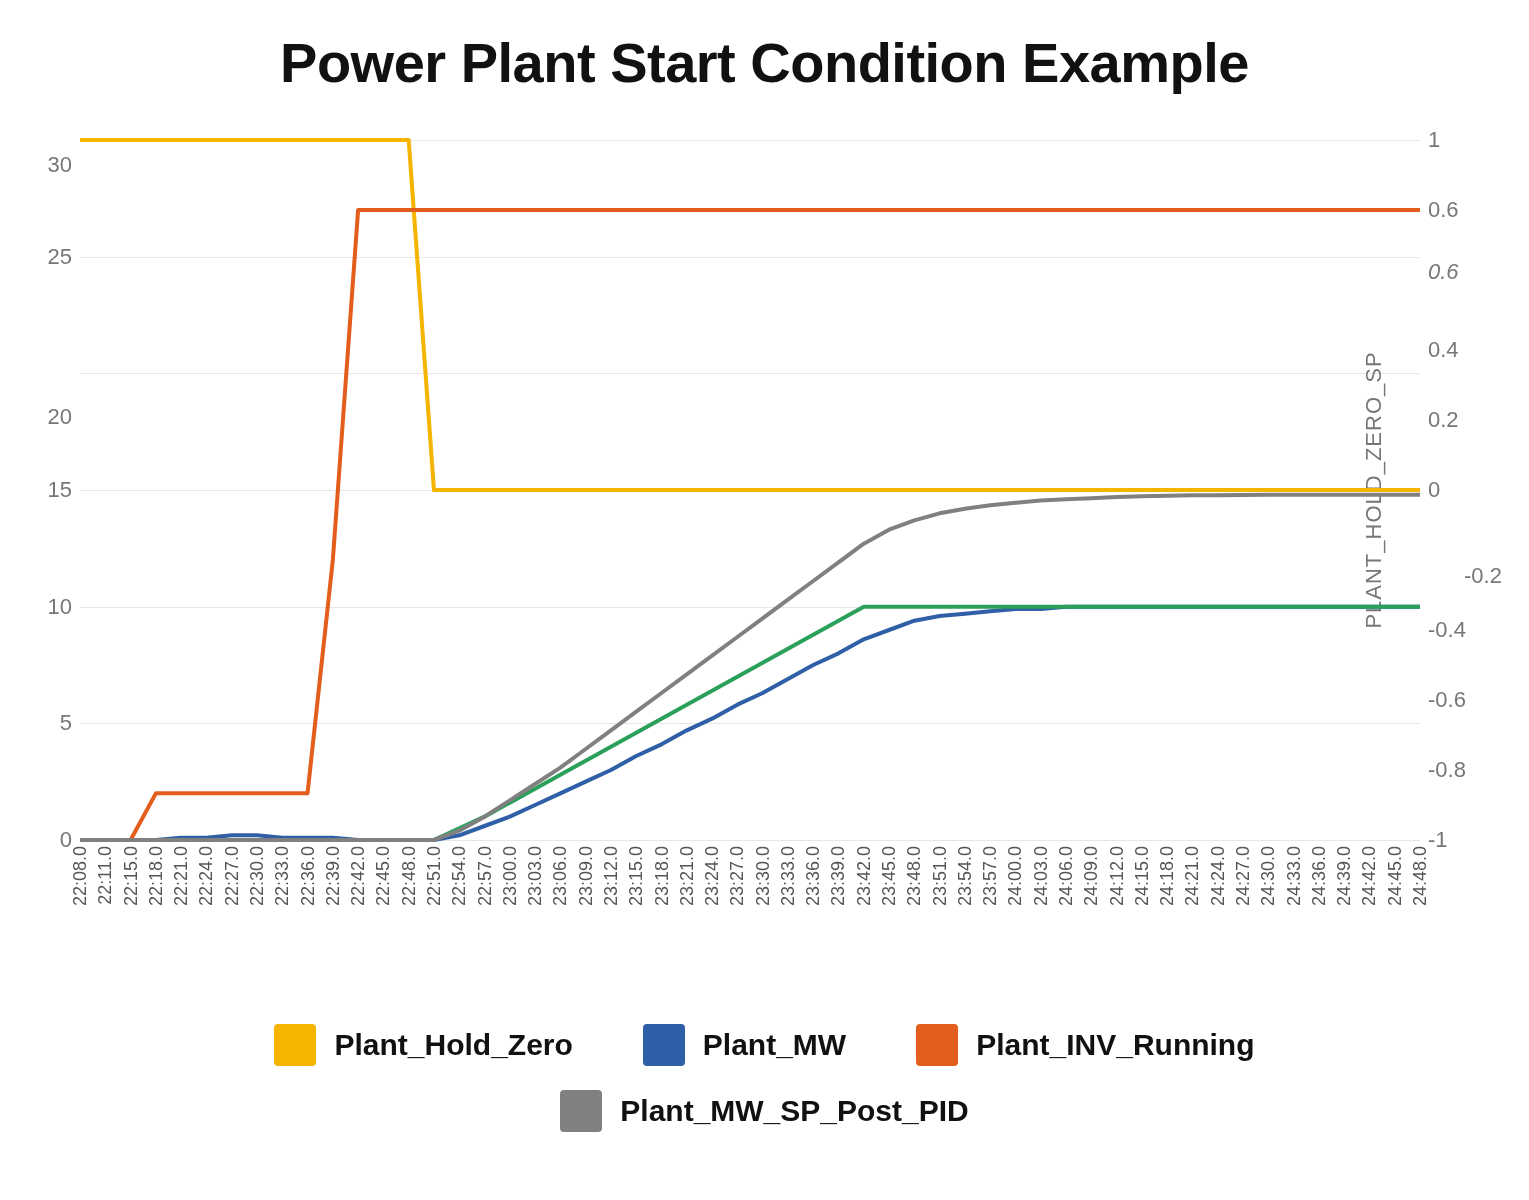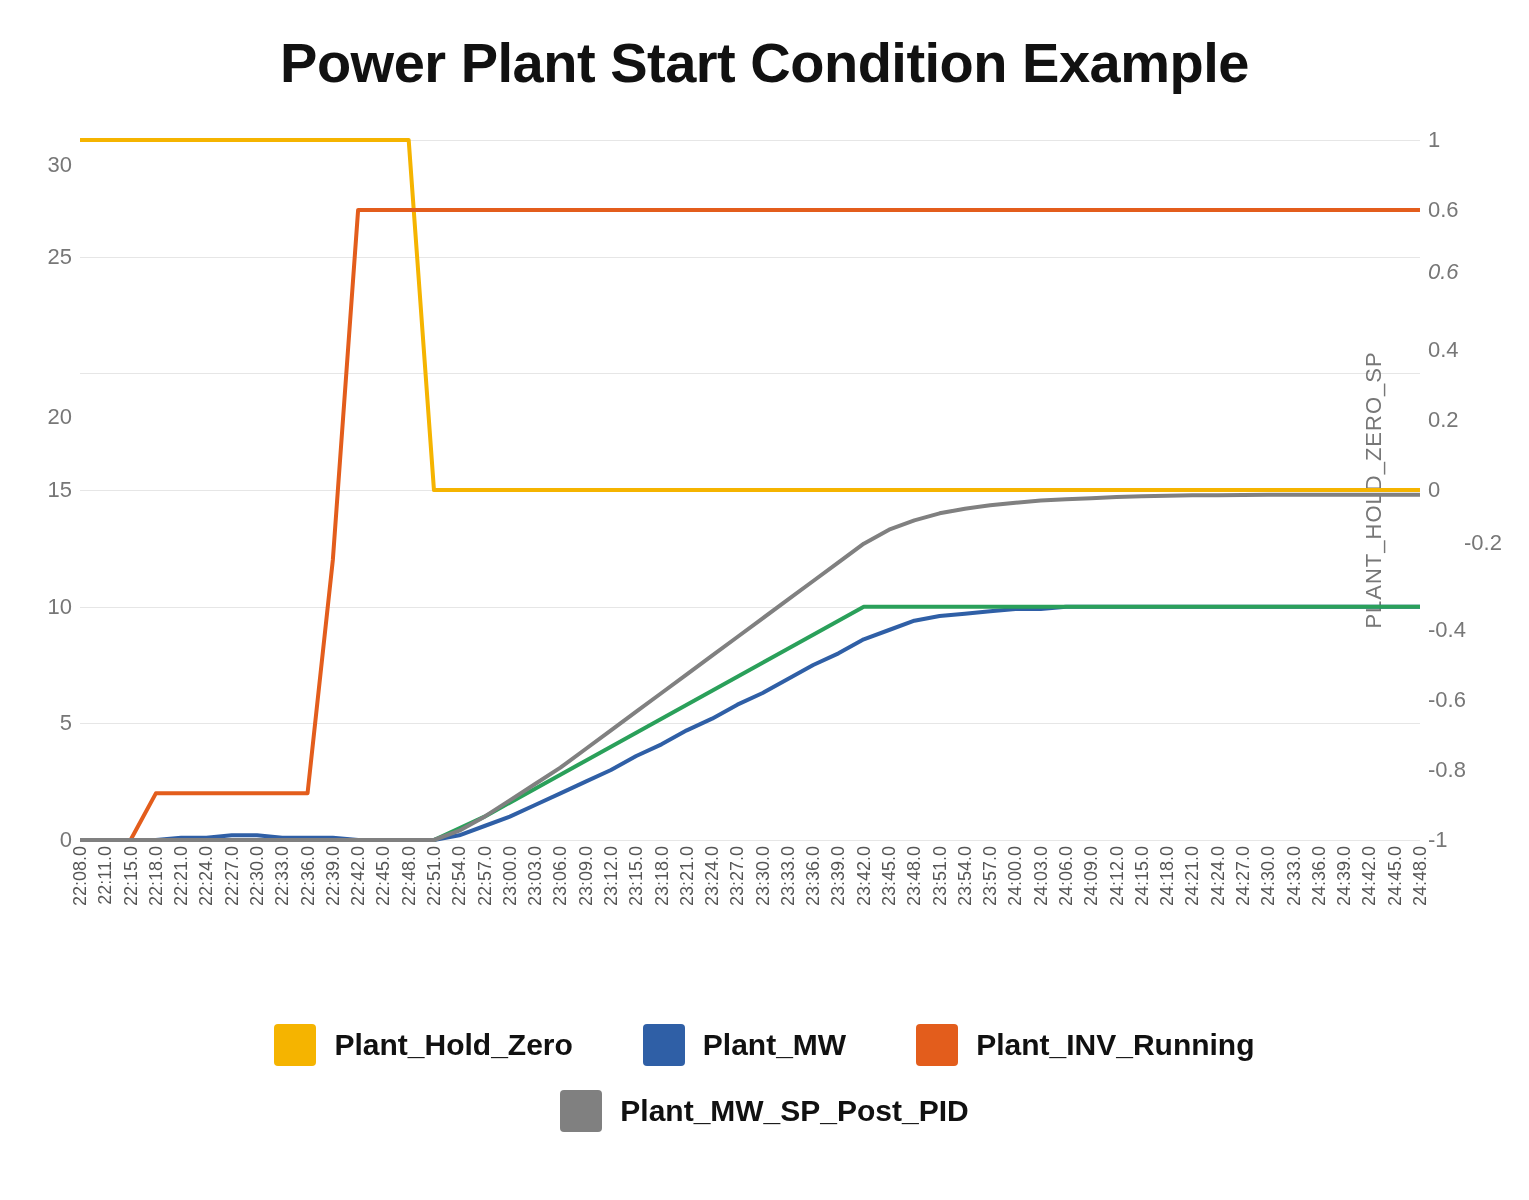--- a/index.html
+++ b/index.html
@@ -41,21 +41,21 @@
           <div class="gridline" style="top: 116.667px;"></div>
           <div class="y-left-tick" style="top: 116.667px;">25</div>
           <div class="gridline" style="top: 0px;"></div>
           <div class="y-left-tick" style="top: 0px; margin-top: 25px;">30</div>
         </div>
       <div id="yRight">
           <div class="y-right-tick" style="top: 700px;">-1</div>
           <div class="y-right-tick" style="top: 630px;">-0.8</div>
           <div class="y-right-tick" style="top: 560px;">-0.6</div>
           <div class="y-right-tick" style="top: 490px;">-0.4</div>
-          <div class="y-right-tick" style="top: 403px; margin-left: 44px;">-0.2</div>
+          <div class="y-right-tick" style="top: 436px; margin-left: 44px;">-0.2</div>
           <div class="y-right-tick" style="top: 350px;">0</div>
           <div class="y-right-tick" style="top: 280px;">0.2</div>
           <div class="y-right-tick" style="top: 210px;">0.4</div>
           <div class="y-right-tick" style="top: 132px; font-style: italic;">0.6</div>
           <div class="y-right-tick" style="top: 70px;">0.6</div>
           <div class="y-right-tick" style="top: 0px;">1</div>
         </div>
       <div class="y2-label">PLANT_HOLD_ZERO_SP</div>
       <svg class="lines" id="svgLines" viewBox="0 0 1340 700" preserveAspectRatio="none">
           <polyline points="0,0 25.28301886792453,0 50.56603773584906,0 75.84905660377359,0 101.13207547169812,0 126.41509433962266,0 151.69811320754718,0 176.9811320754717,0 202.26415094339623,0 227.54716981132074,0 252.8301886792453,0 278.11320754716985,0 303.39622641509436,0 328.6792452830189,0 353.9622641509434,350 379.2452830188679,350 404.52830188679246,350 429.811320754717,350 455.0943396226415,350 480.377358490566,350 505.6603773584906,350 530.9433962264151,350 556.2264150943397,350 581.5094339622642,350 606.7924528301887,350 632.0754716981132,350 657.3584905660377,350 682.6415094339623,350 707.9245283018868,350 733.2075471698113,350 758.4905660377358,350 783.7735849056603,350 809.0566037735849,350 834.3396226415094,350 859.622641509434,350 884.9056603773585,350 910.188679245283,350 935.4716981132075,350 960.754716981132,350 986.0377358490565,350 1011.3207547169812,350 1036.6037735849056,350 1061.8867924528302,350 1087.1698113207547,350 1112.4528301886794,350 1137.735849056604,350 1163.0188679245284,350 1188.301886792453,350 1213.5849056603774,350 1238.867924528302,350 1264.1509433962265,350 1289.433962264151,350 1314.7169811320755,350 1340,350" fill="none" stroke="#f5b400" stroke-width="4" stroke-linejoin="round"></polyline>

